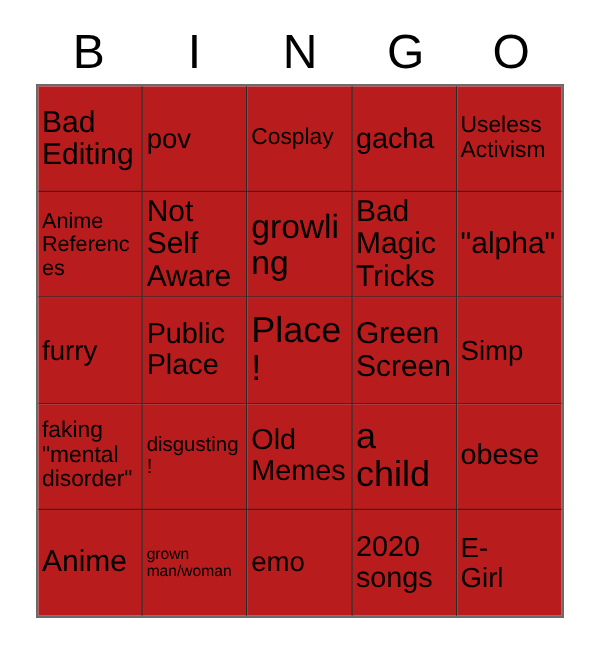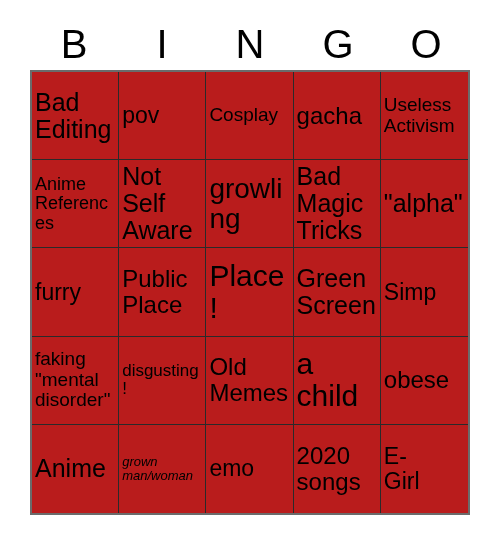--- a/index.html
+++ b/index.html
@@ -81,21 +81,21 @@
     display: block;
     width: 100%;
     line-height: 1.08;
     font-weight: 400;
     color: #000000;
     word-wrap: break-word;
     white-space: pre-line;
   }
 
   
-  .fs-xs   { font-size: 13px; font-style: italic; }
+  .fs-xs   { font-size: 13px; }
   .fs-s    { font-size: 18px; }
   .fs-sm   { font-size: 17px; }
   .fs-m    { font-size: 19px; }
   .fs-ml   { font-size: 28px; }
   .fs-l    { font-size: 25px; }
   .fs-xl   { font-size: 24px; }
   .fs-xxl  { font-size: 30px; }
   .fs-huge { font-size: 23px; }
 </style>
 </head>

